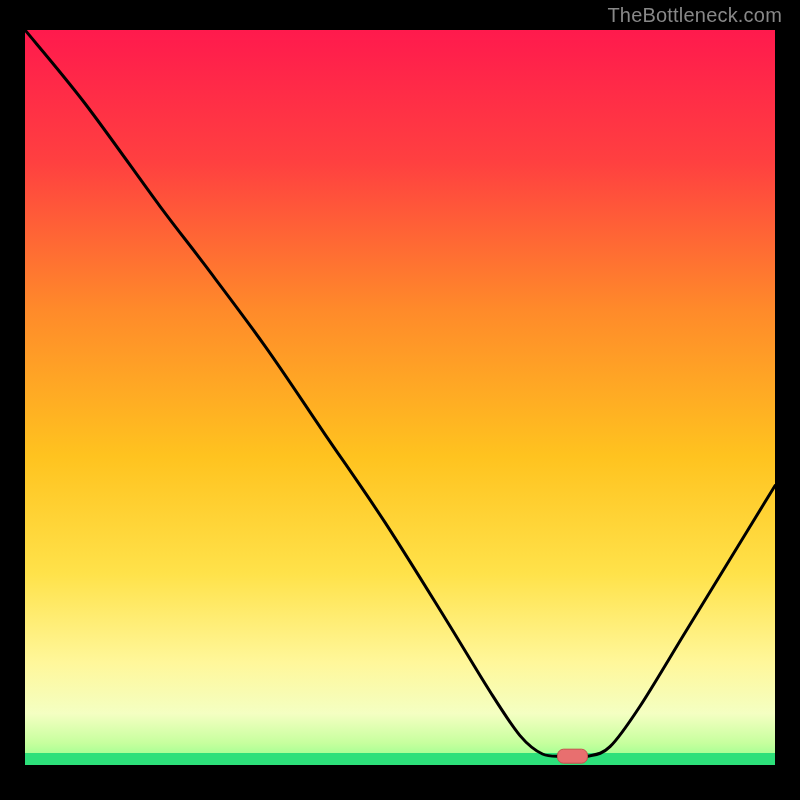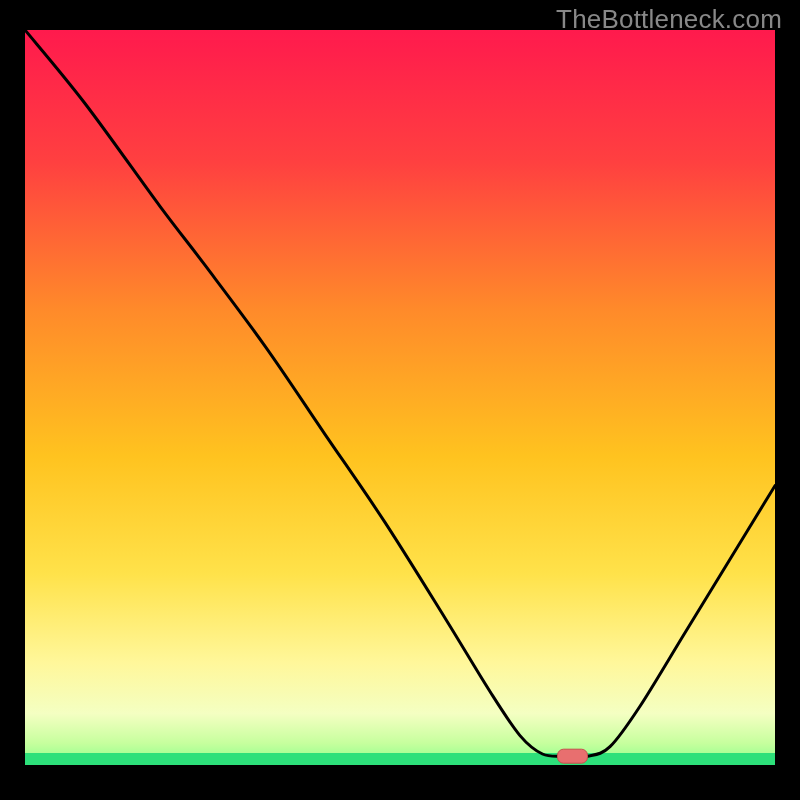--- a/index.html
+++ b/index.html
@@ -9,21 +9,21 @@
     height: 800px;
     background: #000;
     position: relative;
     font-family: Arial, Helvetica, sans-serif;
   }
   .watermark {
     position: absolute;
     top: 4px;
     right: 18px;
     color: #888;
-    font-size: 26px;
+    font-size: 20px;
     font-weight: 500;
     letter-spacing: 0.2px;
     z-index: 10;
   }
   .plot-frame {
     position: absolute;
     left: 25px;
     top: 30px;
     width: 750px;
     height: 735px;

